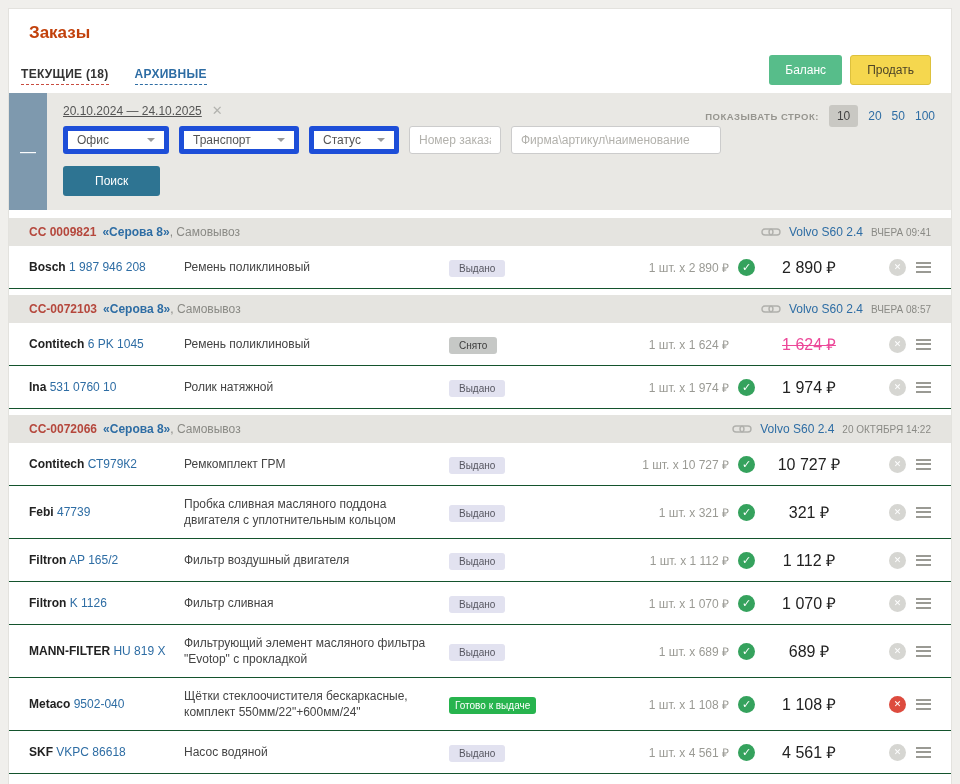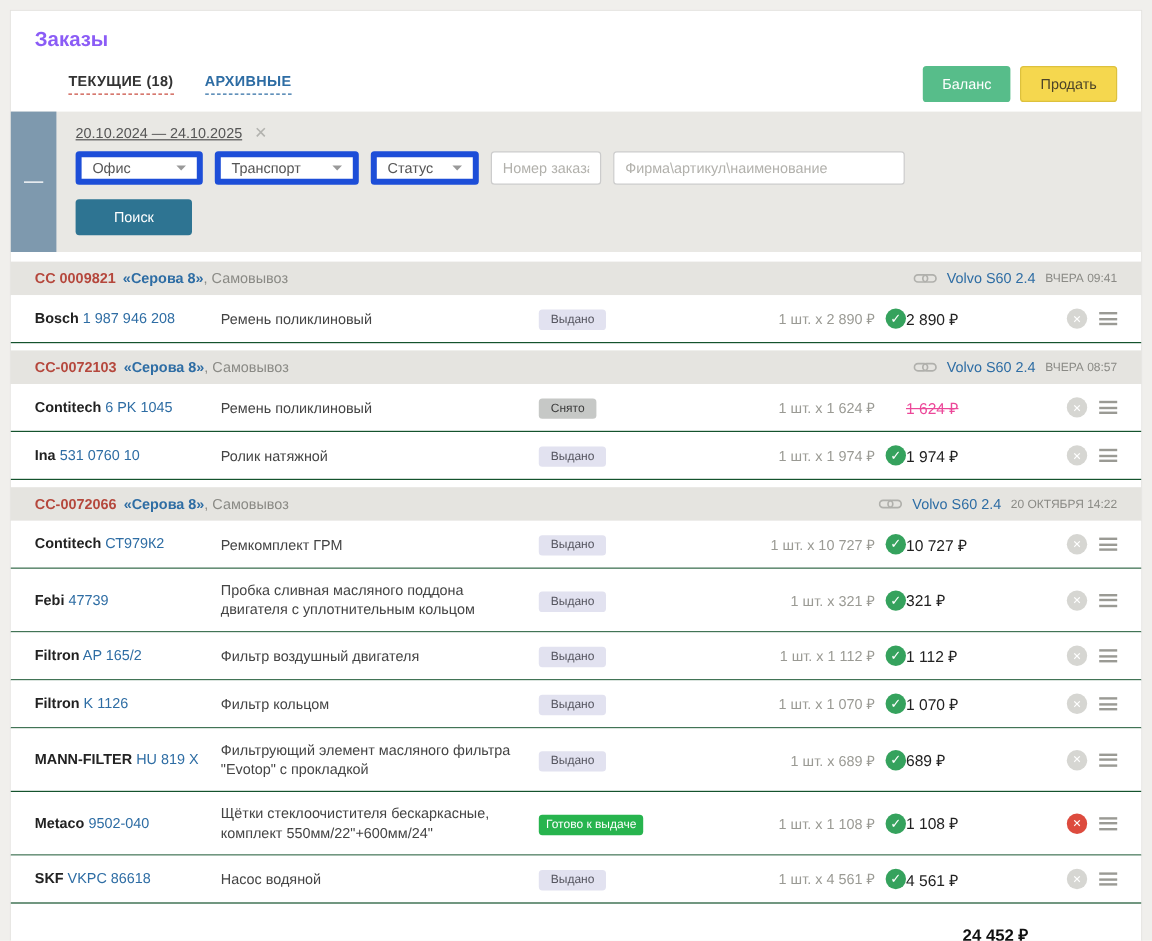--- a/index.html
+++ b/index.html
@@ -1,22 +1,22 @@
 <!DOCTYPE html>
 <html><head>
 <meta charset="utf-8">
 <style>
   * { margin:0; padding:0; box-sizing:border-box; }
   html,body { width:960px; height:784px; overflow:hidden; }
   body { background:#f0efec; font-family:"Liberation Sans", sans-serif; }
   .card { background:#fff; margin:8px; border:1px solid #e3e2de; min-height:764px; }
 
-  .page-title { font-size:17px; font-weight:bold; color:#8b5cf6; padding:14px 0 0 20px; }
-
-  .tabs-row { display:flex; justify-content:space-between; align-items:center; padding:12px 20px 8px 28px;margin-left:20px; }
+  .page-title { font-size:17px; font-weight:bold; color:#c2410c; padding:14px 0 0 20px; }
+
+  .tabs-row { display:flex; justify-content:space-between; align-items:flex-end; padding:12px 20px 8px 12px; }
   .tabs { display:flex; gap:26px; align-items:center; }
   .tab { font-size:12px; font-weight:bold; letter-spacing:.3px; cursor:pointer; padding-bottom:3px; }
   .tab.active { color:#333; border-bottom:1px dashed #c94d40; }
   .tab.alt { color:#2e6da4; border-bottom:1px dashed #2e6da4; }
   .actions { display:flex; gap:8px; }
   .btn { font-size:12px; padding:7px 16px; border-radius:3px; border:none; cursor:pointer; }
   .btn-balance { background:#57bd8a; color:#fff; }
   .btn-sell { background:#f5d74e; color:#4d4428; border:1px solid #ddc13d; }
 
   .filter-panel { display:flex; background:#e9e8e4; }
@@ -27,21 +27,21 @@
   .clear-date { color:#b3b3af; margin-left:10px; font-size:13px; cursor:pointer; }
   .rows-control { position:absolute; right:16px; top:12px; display:flex; align-items:center; gap:10px; }
   .rows-label { color:#96958f; font-size:9.5px; letter-spacing:.5px; font-weight:bold; }
   .rows-opt { color:#2e6da4; font-size:12px; cursor:pointer; }
   .rows-opt.selected { background:#c9c8c3; color:#444; padding:4px 8px; border-radius:3px; }
   .filter-controls { display:flex; gap:10px; margin-bottom:12px; }
   .select { background:#fff; border:5px solid #1d4ed8; border-radius:3px; height:28px; display:flex; align-items:center; justify-content:space-between; padding:0 9px; font-size:12px; color:#555; cursor:pointer; }
   .sel-office { width:106px; } .sel-transport { width:120px; } .sel-status { width:90px; }
   .chev { width:0; height:0; border-left:4px solid transparent; border-right:4px solid transparent; border-top:4px solid #999; margin-left:8px; }
   .filter-controls input { height:28px; border:1px solid #ccc; border-radius:3px; padding:0 9px; font-size:12px; color:#333; background:#fff; }
-  .inp-order { width:92px; } .inp-firm { width:243px; }
+  .inp-order { width:92px; } .inp-firm { width:210px; }
   .filter-controls input::placeholder { color:#b2b1ac; }
   .search-btn { background:#2e7492; color:#fff; border:none; border-radius:3px; padding:8px 32px; font-size:12px; cursor:pointer; }
 
   .order-header { display:flex; justify-content:space-between; align-items:flex-start; background:#e5e4e0; padding:7px 20px; margin-top:6px; }
   .order-header.first { margin-top:8px; }
   .oh-left { font-size:12px; }
   .order-number { color:#b5473c; font-weight:bold; margin-right:6px; cursor:pointer; }
   .order-address { color:#2e6da4; font-weight:bold; cursor:pointer; }
   .order-delivery { color:#8a8a85; }
   .oh-right { display:flex; align-items:center; gap:8px; }
@@ -54,21 +54,21 @@
   .brand { font-weight:bold; color:#222; }
   .article { color:#2e6da4; cursor:pointer; }
   .col-name { flex:1; color:#444; font-size:12px; line-height:16px; padding-right:14px; }
   .col-status { width:118px; flex-shrink:0; }
   .badge { display:inline-block; font-size:10px; padding:3px 10px; border-radius:3px; white-space:nowrap; }
   .badge-issued { background:#e2e2f0; color:#55555f; }
   .badge-removed { background:#c6c8c6; color:#3c3c3c; }
   .badge-ready { background:#27b44e; color:#fff; font-size:10px; padding:3px 6px; }
   .col-qty { width:188px; flex-shrink:0; display:flex; justify-content:flex-end; align-items:center; gap:9px; color:#9a9a94; font-size:12px; white-space:nowrap; }
   .check-icon { width:17px; height:17px; border-radius:50%; background:#35a25d; color:#fff; font-size:11px; display:flex; align-items:center; justify-content:center; flex-shrink:0; }
-  .col-price { width:108px; flex-shrink:0; text-align:left; color:#222; font-size:13px; white-space:nowrap; }
+  .col-price { width:108px; flex-shrink:0; text-align:center; color:#222; font-size:16px; white-space:nowrap; }
   .price-strike { text-decoration:line-through; color:#ec4899; }
   .col-actions { width:68px; flex-shrink:0; display:flex; justify-content:flex-end; align-items:center; gap:10px; }
   .x-icon { width:17px; height:17px; border-radius:50%; background:#d6d6d2; color:#fff; font-size:9px; display:flex; align-items:center; justify-content:center; cursor:pointer; flex-shrink:0; }
   .x-icon.red { background:#dd4b3e; }
   .menu-icon { cursor:pointer; }
   .menu-icon i { display:block; width:15px; height:2px; background:#9a9a94; margin:2.5px 0; }
 
   .total-row { text-align:right; padding:16px 94px 6px 0; }
   .total-row span { font-weight:bold; font-size:14px; color:#111; }
 </style>
@@ -90,20 +90,29 @@
   </div>
 
   <div class="filter-panel">
     <div class="collapse-strip">
       <span>—</span>
     </div>
     <div class="filter-body">
       <div class="filter-top">
         <span class="date-range">20.10.2024 — 24.10.2025</span>
         <span class="clear-date">✕</span>
+      </div>
+      <div class="rows-control">
+        <span class="rows-label">ПОКАЗЫВАТЬ СТРОК:</span>
+        <span id="rows-options" style="display:flex;gap:10px;align-items:center;">
+            <span class="rows-opt selected">10</span>
+            <span class="rows-opt">20</span>
+            <span class="rows-opt">50</span>
+            <span class="rows-opt">100</span>
+          </span>
       </div>
       <div class="filter-controls">
         <div class="select sel-office">
           <span>Офис</span>
             <span class="chev"></span>
         </div>
         <div class="select sel-transport">
           <span>Транспорт</span>
             <span class="chev"></span>
         </div>
@@ -261,21 +270,21 @@
           <span class="x-icon">✕</span>
           <span class="menu-icon">
             <i></i>
             <i></i>
             <i></i>
           </span>
         </div>
       </div>
       <div class="item-row">
         <div class="col-brand"><span class="brand">Filtron</span> <span class="article">K 1126</span></div>
-        <div class="col-name">Фильтр кольцом</div>
+        <div class="col-name">Фильтр сливная</div>
         <div class="col-status"><span class="badge badge-issued">Выдано</span></div>
         <div class="col-qty">
           <span>1 шт. x 1 070 ₽</span>
           <span class="check-icon">✓</span>
         </div>
         <div class="col-price">1 070 ₽</div>
         <div class="col-actions">
           <span class="x-icon">✕</span>
           <span class="menu-icon">
             <i></i>

